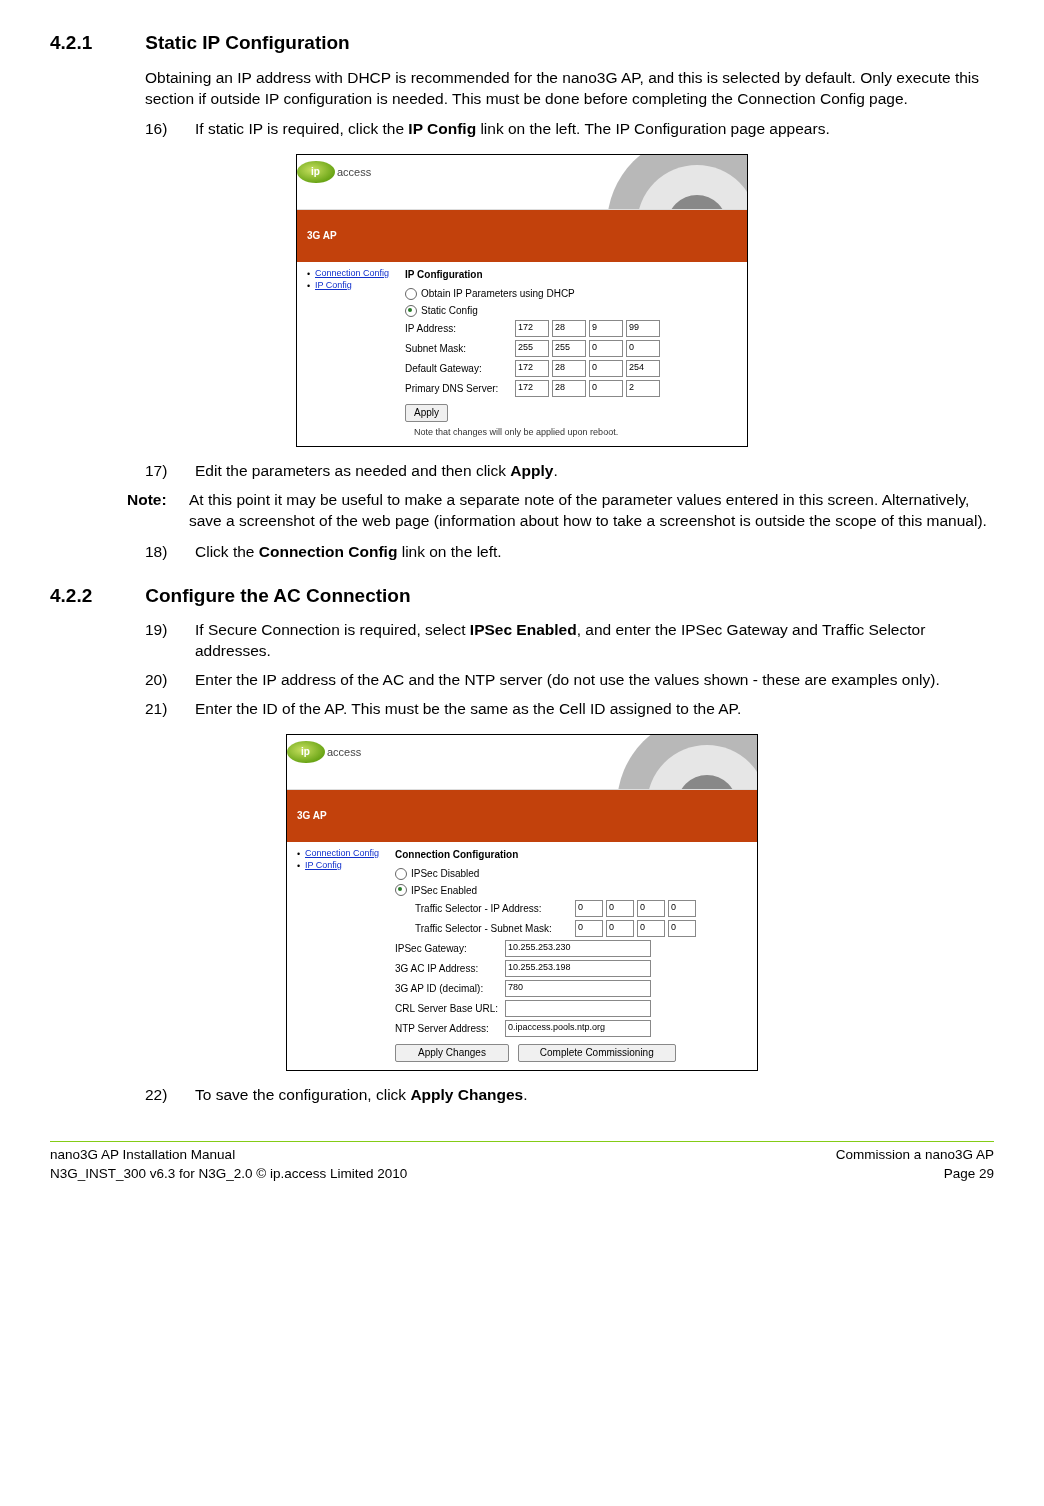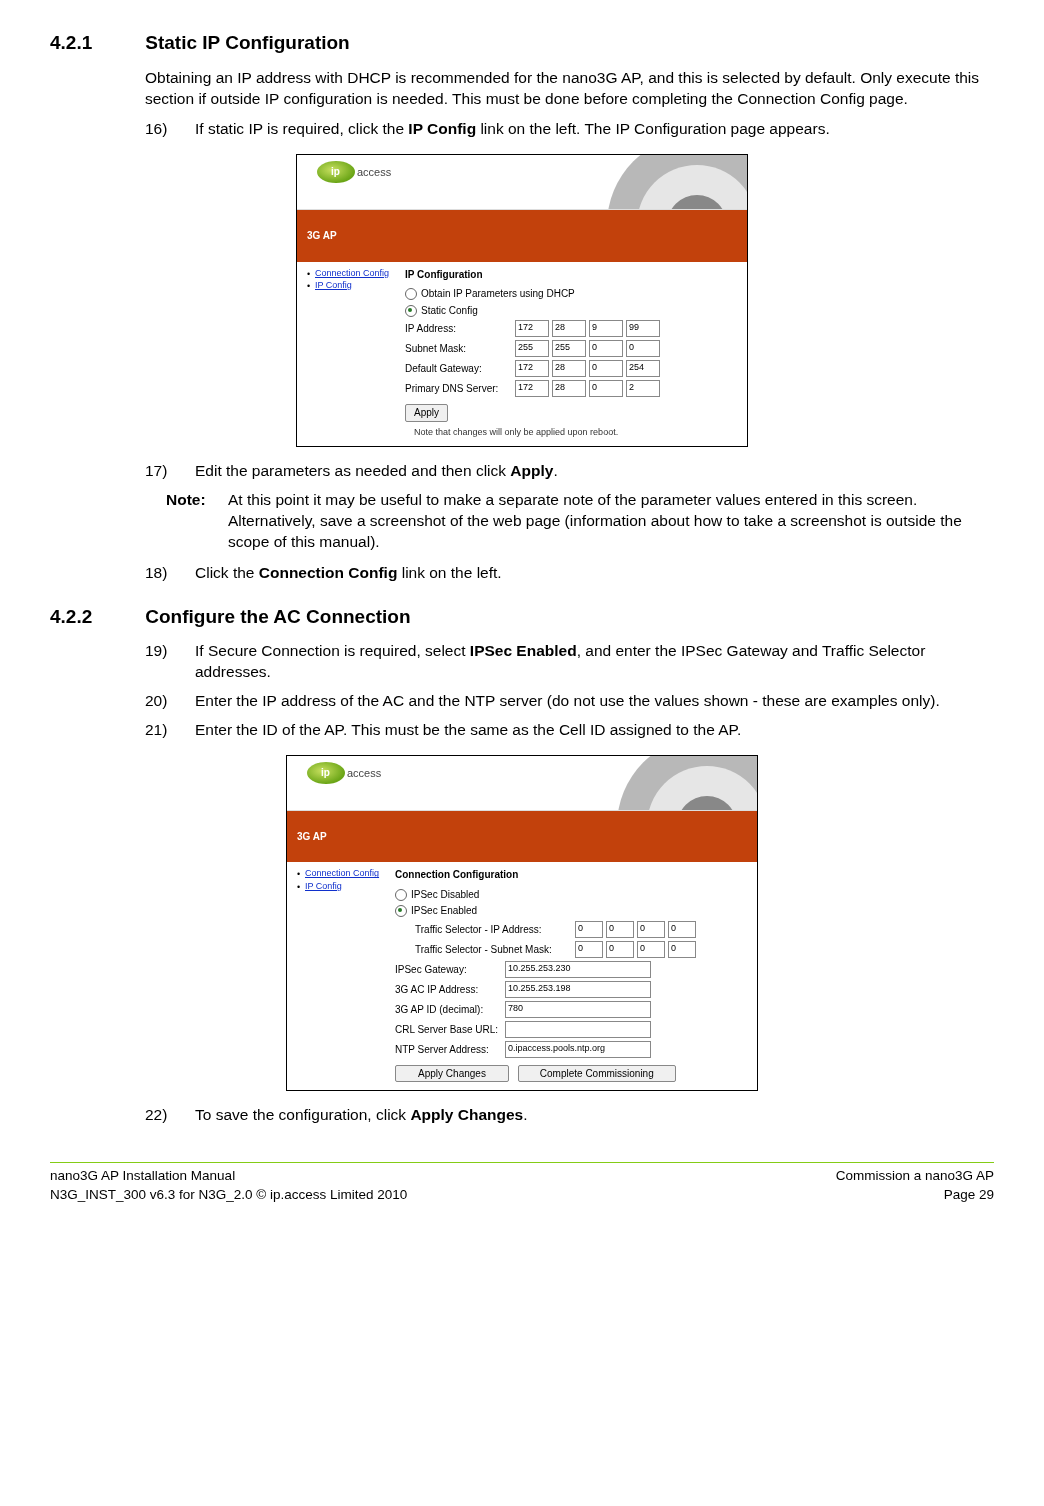--- a/index.html
+++ b/index.html
@@ -15,28 +15,28 @@
   .section-heading {
     font-weight: bold;
     font-size: 19px;
     margin-bottom: 12px;
   }
   .sec-num { display:inline-block; width:90px; }
   .intro-para { margin-left: 95px; margin-bottom: 10px; }
   .step-row { margin-left: 95px; margin-bottom: 8px; display:flex; }
   .step-num { width:50px; flex:0 0 50px; }
   .step-text { flex:1; }
-  .note-row { margin-left: 116px; display:flex; margin-bottom:10px; margin-top:4px;}
+  .note-row { margin-left: 77px; display:flex; margin-bottom:10px; margin-top:4px;}
   .note-label { font-weight:bold; width:62px; flex:0 0 62px;}
   .note-text { flex:1;}
   b { font-weight:bold; }
   .screenshot-wrap { text-align:center; margin: 14px 0 14px 0;}
   .screenshot { display:inline-block; border:1px solid #000; text-align:left; background:#fff; font-size:10px; }
   .ss-logo-row { position:relative; height:54px; background:#fff; border-bottom:1px solid #ddd; overflow:hidden;}
-  .ss-logo { position:absolute; left:20px; top:6px; font-size:11px; color:#333;}
+  .ss-logo { position:absolute; left:0; top:6px; font-size:11px; color:#333;}
   .ss-logo .blob { display:inline-block; width:38px; height:22px; border-radius:50%; background:radial-gradient(ellipse at 40% 40%, #c8e060 0%, #6aa516 70%); position:relative; vertical-align:middle;}
   .ss-logo .ip { color:#fff; font-weight:bold; position:absolute; left:14px; top:4px; font-size:10px;}
   .ss-logo-text { vertical-align:middle; margin-left:2px; color:#444; font-size:11px;}
   .ss-arc { position:absolute; right:-40px; top:-20px; width:260px; height:140px;}
   .arc1 { position:absolute; right:0; top:0; width:180px; height:180px; border-radius:50%; background:#b8b8b8;}
   .arc2 { position:absolute; right:30px; top:30px; width:120px; height:120px; border-radius:50%; background:#e6e6e6;}
   .arc3 { position:absolute; right:60px; top:60px; width:60px; height:60px; border-radius:50%; background:#888;}
   .ss-banner { background:#c2410c; color:#fff; font-weight:bold; font-size:10px; padding:19px 10px;}
   .ss-body { display:flex; }
   .ss-nav { width:88px; padding:6px 4px 6px 10px; font-size:9px;}

